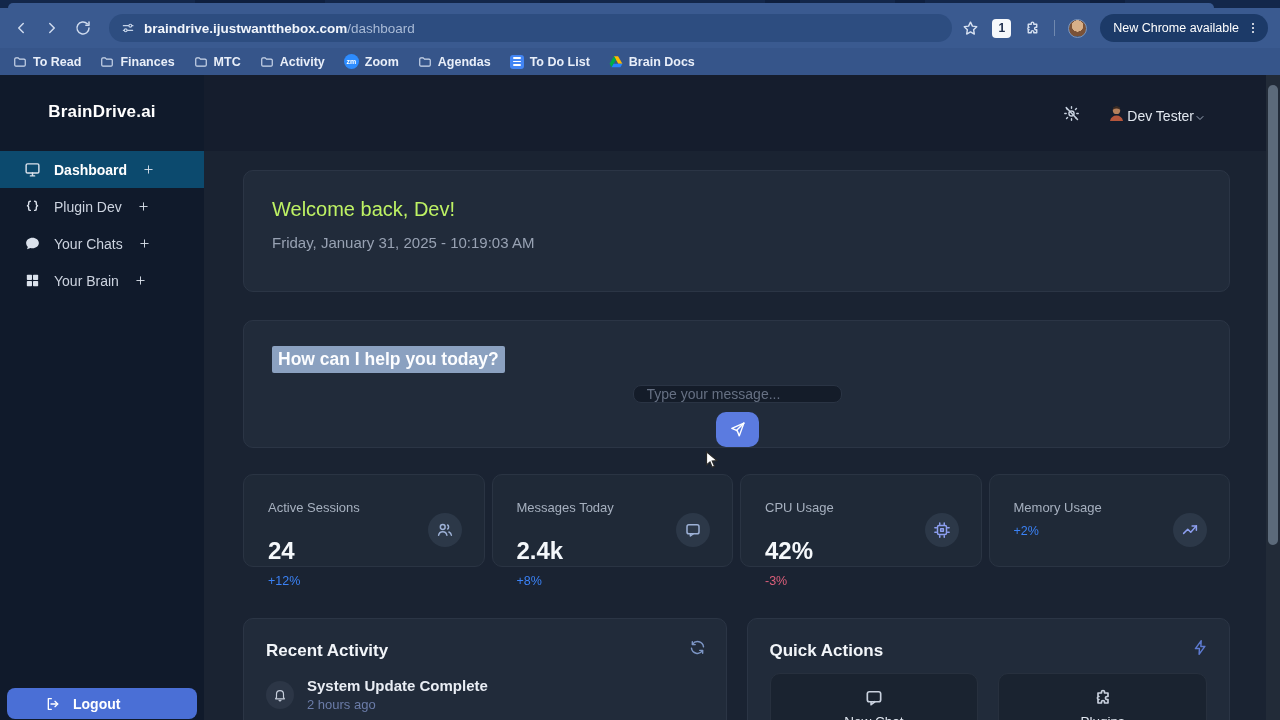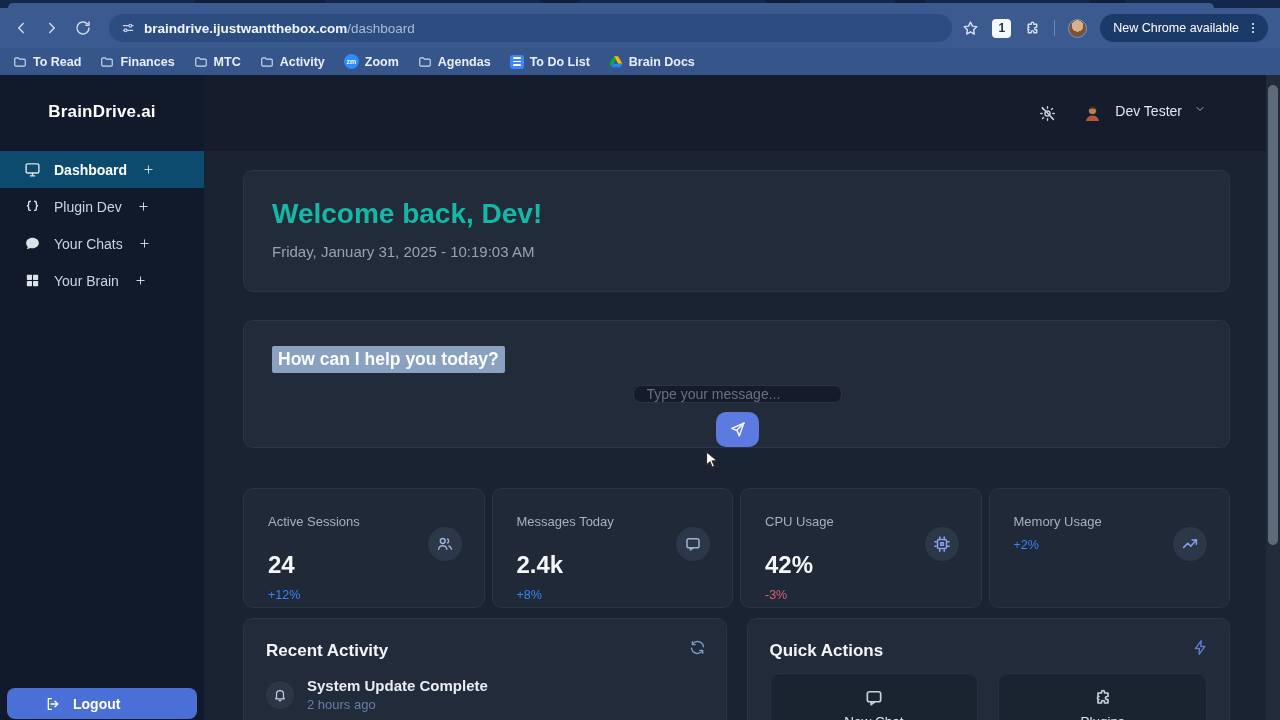--- a/index.html
+++ b/index.html
@@ -47,40 +47,40 @@
   .nav-plus { margin-left:16px; color:#9aa4b4; display:flex; }
   .nav-plus svg { width:11px; height:11px; margin:0; }
   .logout-btn { position:absolute; left:7px; right:7px; bottom:1px; height:31px; background:#4a6fd6; border-radius:8px; display:flex; align-items:center; padding-left:38px; gap:12px; color:#fff; font-size:14px; font-weight:600; }
   .logout-btn svg { width:16px; height:16px; }
 
   
   .main { position:absolute; left:204px; top:75px; right:14px; bottom:0; background:#1a2332; }
   .app-header { position:absolute; top:0; left:0; right:0; height:76px; background:#151d2d; display:flex; align-items:center; justify-content:flex-end; padding-right:60px; }
   .theme-btn { color:#c6d0de; margin-right:26px; display:flex; }
   .theme-btn svg { width:17px; height:17px; }
-  .user-menu { display:flex; align-items:flex-start; gap:12px; }
+  .user-menu { display:flex; align-items:flex-end; }
   .user-avatar { width:21px; height:21px; }
   .user-name { color:#e1e7ef; font-size:14px; }
   .user-menu .chev { color:#9aa6b8; display:flex; }
   .user-menu .chev svg { width:12px; height:12px; }
 
   .card { position:absolute; background:#212b3a; border:1px solid #2b3545; border-radius:10px; }
   .welcome-card { left:39px; top:95px; width:987px; height:122px; }
-  .welcome-title { margin:27px 0 0 28px; color:#14b8a6; font-size:28px; font-weight:700; }
+  .welcome-title { margin:27px 0 0 28px; color:#bef264; font-size:20px; font-weight:400; }
   .welcome-date { margin:13px 0 0 28px; color:#98a2b3; font-size:15px; }
 
   .chat-card { left:39px; top:245px; width:987px; height:128px; }
   .chat-prompt { display:inline-block; margin:25px 0 0 28px; color:#fcfdff; font-size:17.5px; font-weight:700; background:#8ba1c0; padding:3px 6px; border-radius:2px; }
   .chat-row { display:flex; align-items:center; gap:9px; margin:12px 27px 0 28px;flex-direction:column; }
   .chat-input { flex:1; height:33px; background:#141c29; border:1px solid #2a3444; border-radius:8px; color:#dfe5ee; font-size:14px; padding:0 13px; outline:none; font-family:"Liberation Sans",sans-serif; }
   .chat-input::placeholder { color:#667083; }
   .send-btn { width:43px; height:35px; border:none; border-radius:10px; background:#5b7be0; display:flex; align-items:center; justify-content:center; color:#fff; }
   .send-btn svg { width:17px; height:17px; }
 
-  .stats-row { position:absolute; left:39px; top:413px; width:987px; height:120px; display:flex; gap:7px; }
+  .stats-row { position:absolute; left:39px; top:399px; width:987px; height:93px; display:flex; gap:7px; }
   .stat-card { flex:1; position:relative; background:#1f2937; border:1px solid #2a3443; border-radius:10px; padding:25px 24px 0; }
   .stat-label { color:#a6b0bf; font-size:13px; }
   .stat-value { color:#f5f8fb; font-size:24px; font-weight:700; margin-top:22px; }
   .stat-change { font-size:12.5px; margin-top:9px; }
   .stat-change[data-trend="up"] { color:#3b82f6; }
   .stat-change[data-trend="down"] { color:#dd5f7b; }
   .stat-icon { position:absolute; right:22px; top:38px; width:34px; height:34px; border-radius:50%; background:#2c3848; display:flex; align-items:center; justify-content:center; color:#9db1d6; }
   .stat-icon.periwinkle { color:#8d9ff0; }
   .stat-icon svg { width:18px; height:18px; }
 

